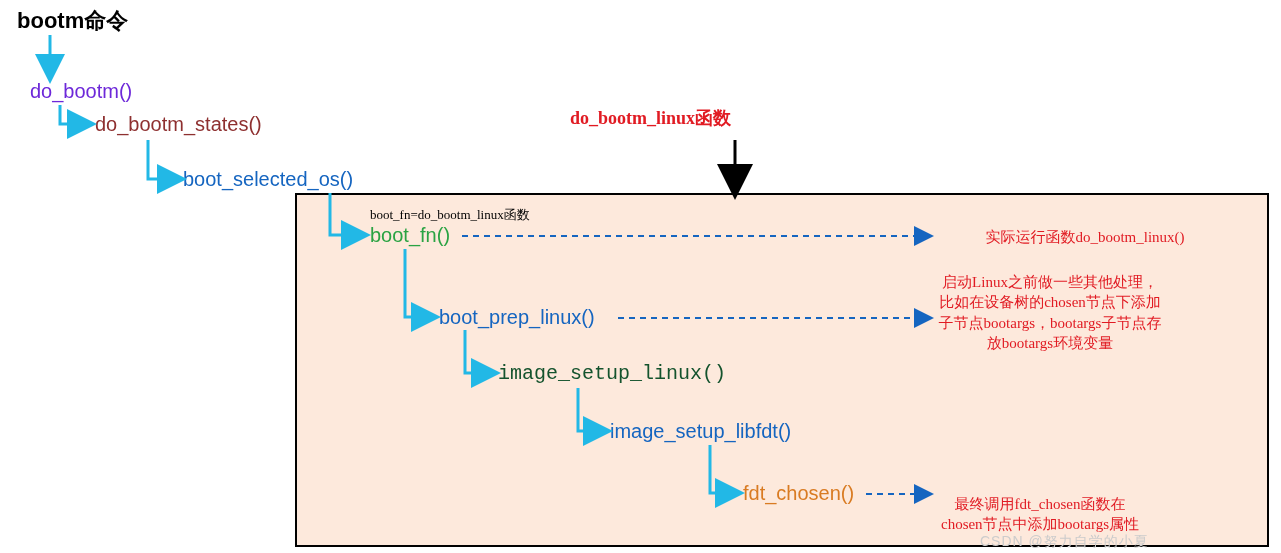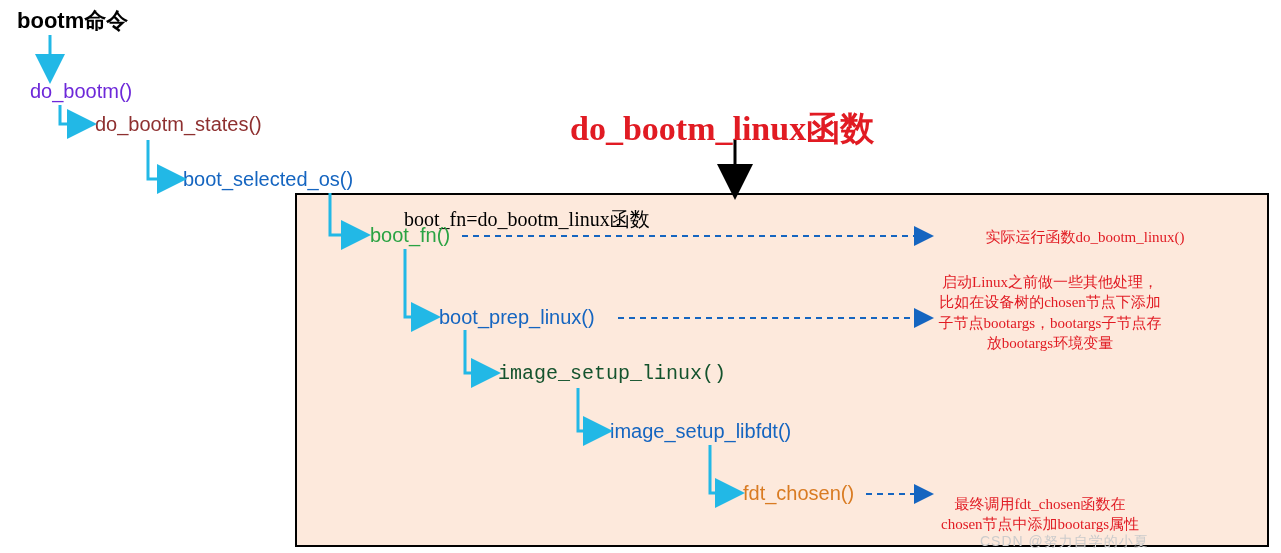--- a/index.html
+++ b/index.html
@@ -7,23 +7,23 @@
   .txt{position:absolute;white-space:nowrap;text-align:center;}
   .title{font-weight:bold;font-size:22px;color:#000;}
   .fn{font-size:20px;}
   .c-black{color:#6d28d9;}
   .c-brown{color:#8e3030;}
   .c-blue{color:#1565c0;}
   .c-green{color:#2aa343;}
   .c-purple{color:#14532d;font-family:Liberation Mono, monospace;}
   .c-orange{color:#d97b22;}
   .zh{color:#e11b23;font-family:"SimSun","宋体",serif;}
-  .zh-lg{font-size:34px;font-weight:bold;}
+  .zh-lg{font-size:18px;font-weight:bold;}
   .zh-sm{font-size:15px;line-height:1.35;white-space:normal;}
-  .note{font-family:"SimSun","宋体",serif;font-size:20px;color:#000;margin-left:34px;}
+  .note{font-family:"SimSun","宋体",serif;font-size:13px;color:#000;}
   .box{position:absolute;border:2px solid #000;background:#fde9dc;}
   .watermark{position:absolute;font-size:14px;color:#ccc;letter-spacing:1px;margin-left:15px;}
   svg{position:absolute;left:0;top:0;overflow:visible;}
 </style>
 </head>
 <body>
 <div class="canvas">
 
 <div class="box" style="left:295px;top:193px;width:970px;height:350px;"></div>
 

